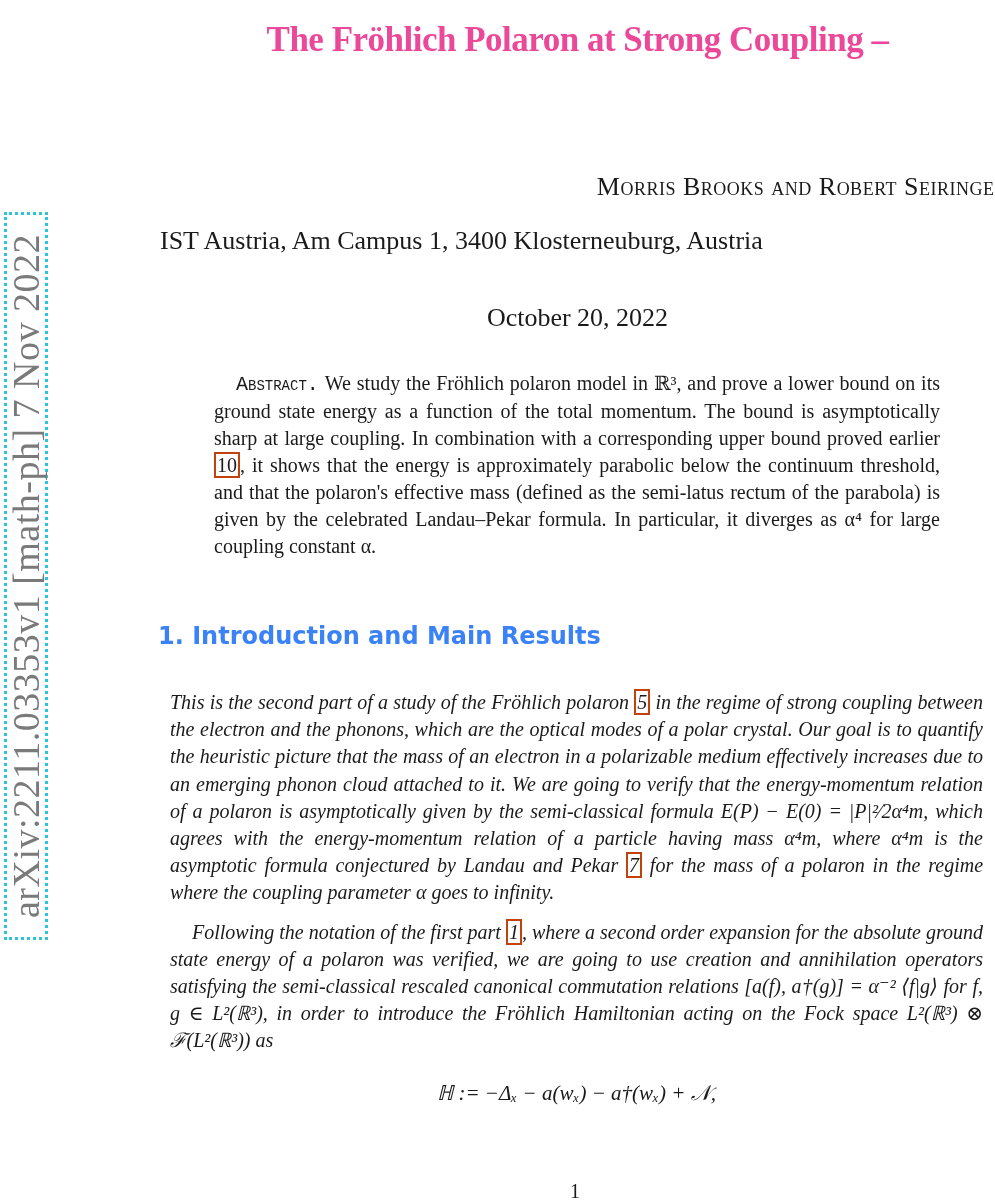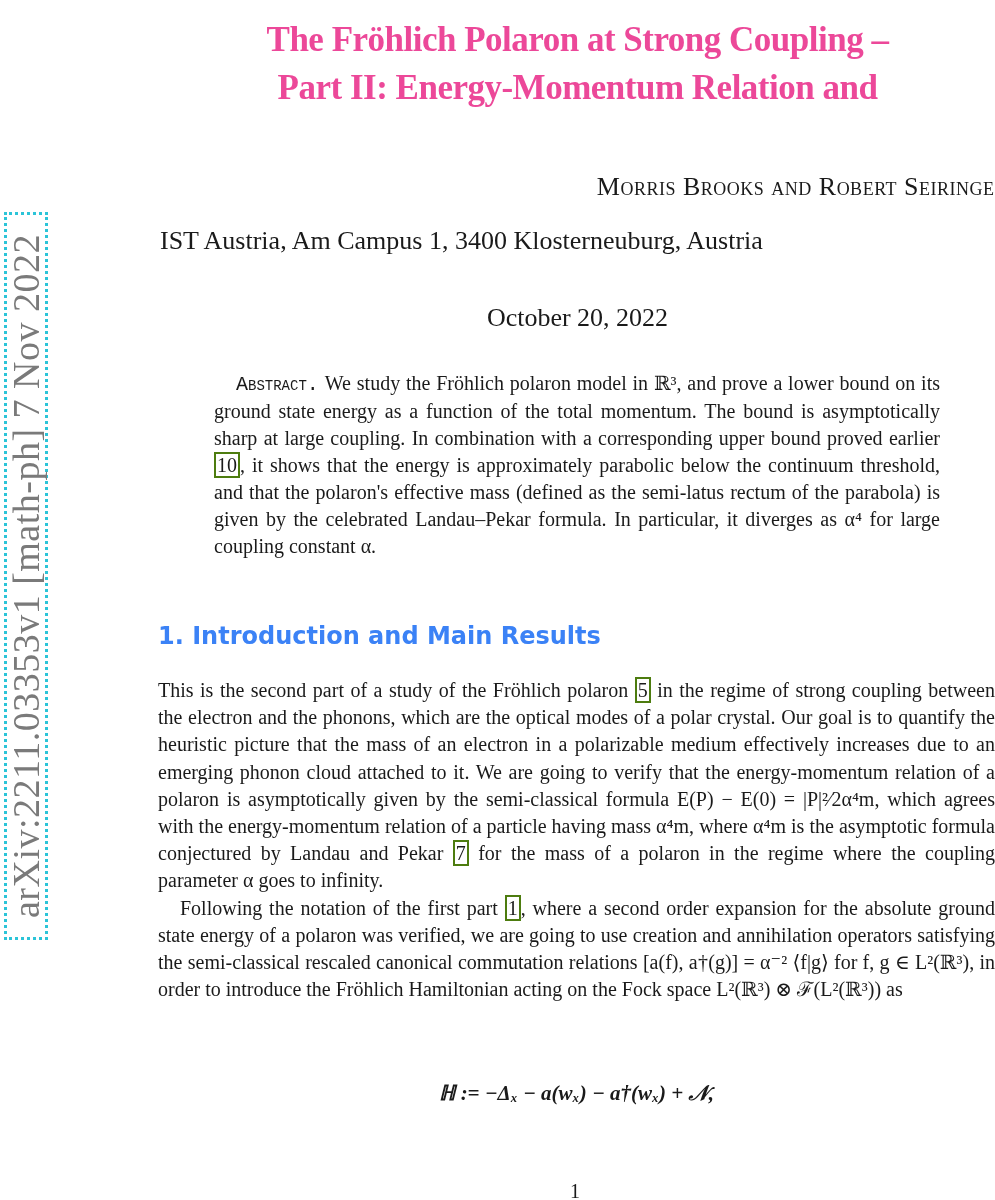--- a/index.html
+++ b/index.html
@@ -44,44 +44,43 @@
     .abstract .label { font-variant: small-caps; margin-left: 22px; margin-right: 6px; font-family: Liberation Mono, monospace; }
     .section-heading {
       position: absolute; left: 158px; top: 622px;
       font-family: "DejaVu Sans", sans-serif; font-weight: bold;
       font-size: 24px; color: #3b82f6;
     }
     .body-text {
       position: absolute; left: 158px; top: 677px; width: 837px;
       font-size: 20px; line-height: 27.2px; text-align: justify;
     }
-    .body-text p { margin: 0; }
+    .body-text p { margin: 12px; font-style: italic; }
     .body-text p.indent { text-indent: 22px; }
     .cite {
-      border: 2px solid #4d7c0f; padding: 0 1px; color: #1a1a1a;
+      border: 2px solid #c2410c; padding: 0 1px; color: #1a1a1a;
     }
     .equation {
       position: absolute; left: 158px; top: 1078px; width: 837px; text-align: center;
-      font-size: 21px; font-style: italic; font-weight: bold;
+      font-size: 21px; font-style: italic;
     }
     .page-number {
       position: absolute; left: 0; top: 1180px; width: 1150px; text-align: center;
       font-size: 20px;
     }
   </style>
 </head>
 <body>
 
 <div class="stamp">
   <div class="stamp-text">arXiv:2211.03353v1  [math-ph]  7 Nov 2022</div>
 </div>
 
 <div class="title">
   <div>The Fröhlich Polaron at Strong Coupling –</div>
-  <div>Part II: Energy-Momentum Relation and</div>
 </div>
 
 <div class="authors">Morris Brooks and Robert Seiringer</div>
 <div class="affil">IST Austria, Am Campus 1, 3400 Klosterneuburg, Austria</div>
 <div class="date">October 20, 2022</div>
 
 <div class="abstract">
   <span class="label">Abstract.</span><span>We study the Fröhlich polaron model in ℝ³, and prove a lower bound on its ground state energy as a function of the total momentum. The bound is asymptotically sharp at large coupling. In combination with a corresponding upper bound proved earlier </span><span class="cite">10</span><span>, it shows that the energy is approximately parabolic below the continuum threshold, and that the polaron's effective mass (defined as the semi-latus rectum of the parabola) is given by the celebrated Landau–Pekar formula. In particular, it diverges as α⁴ for large coupling constant α.</span>
 </div>
 

